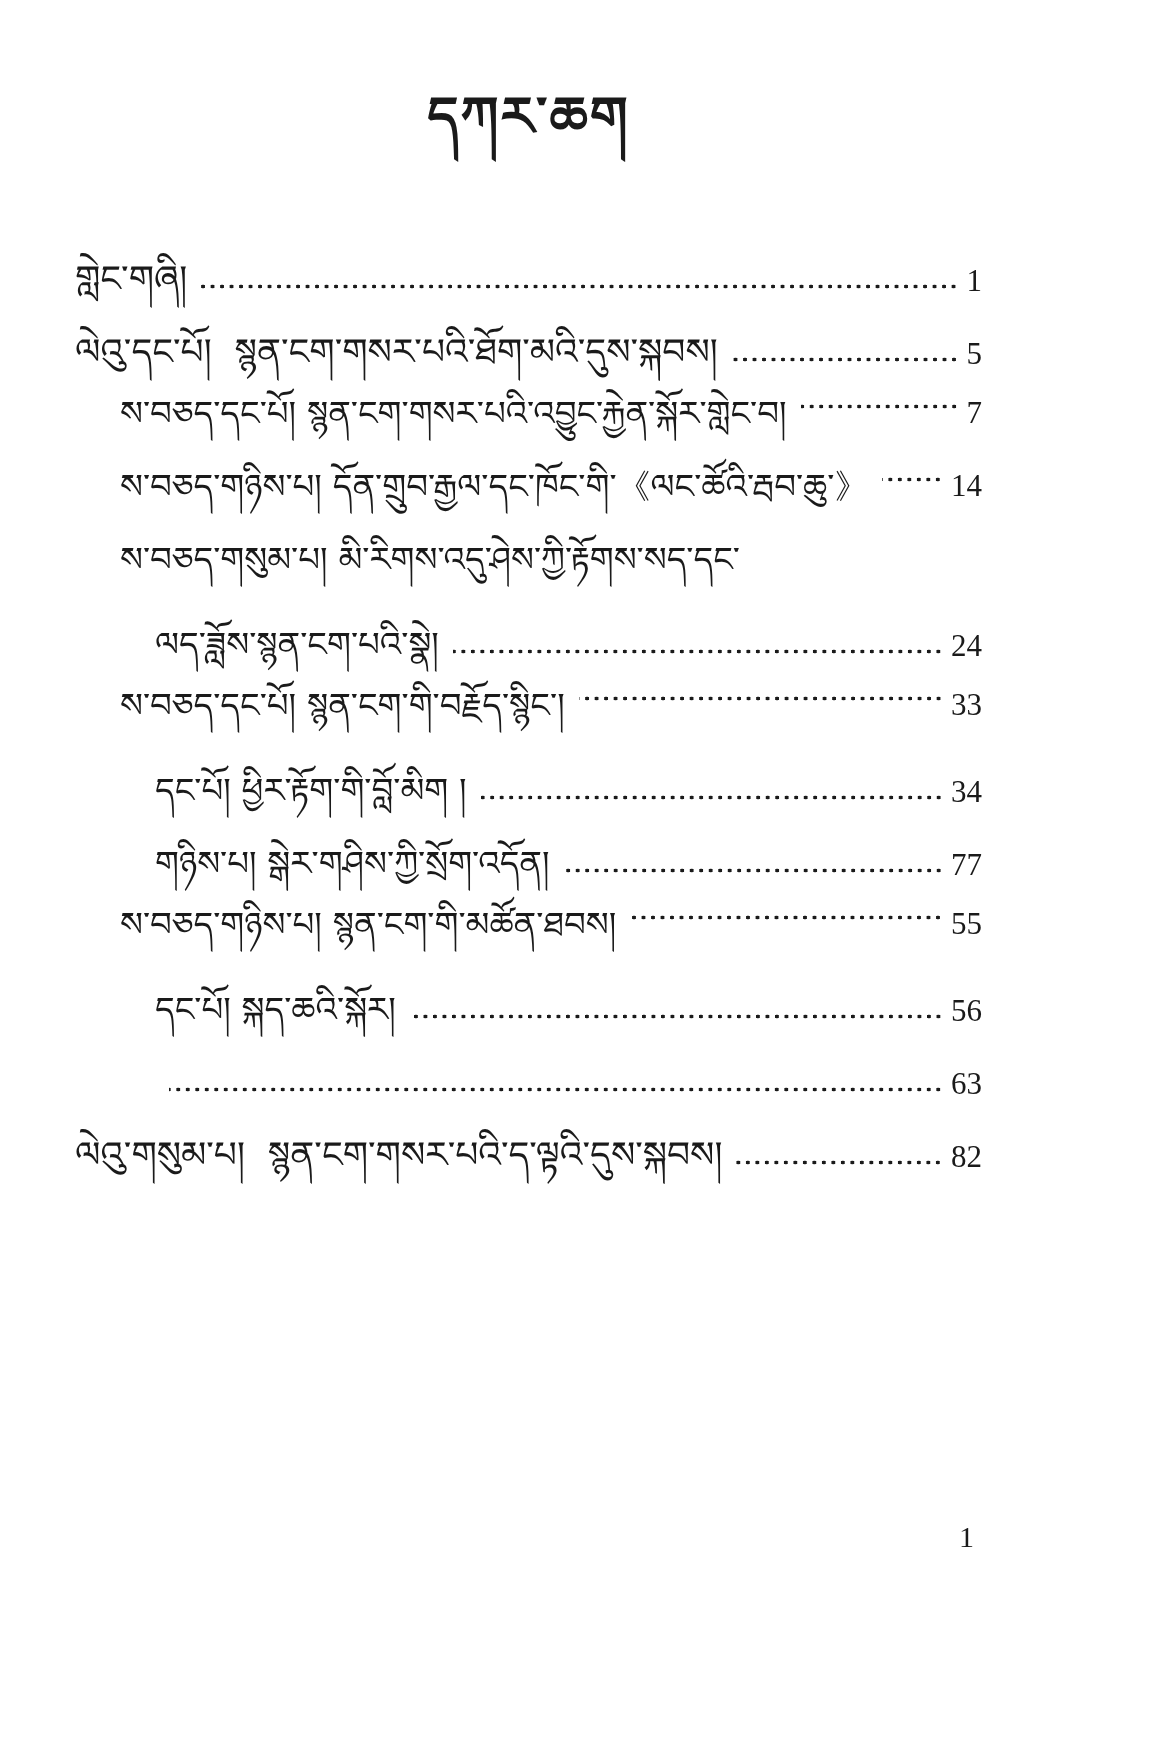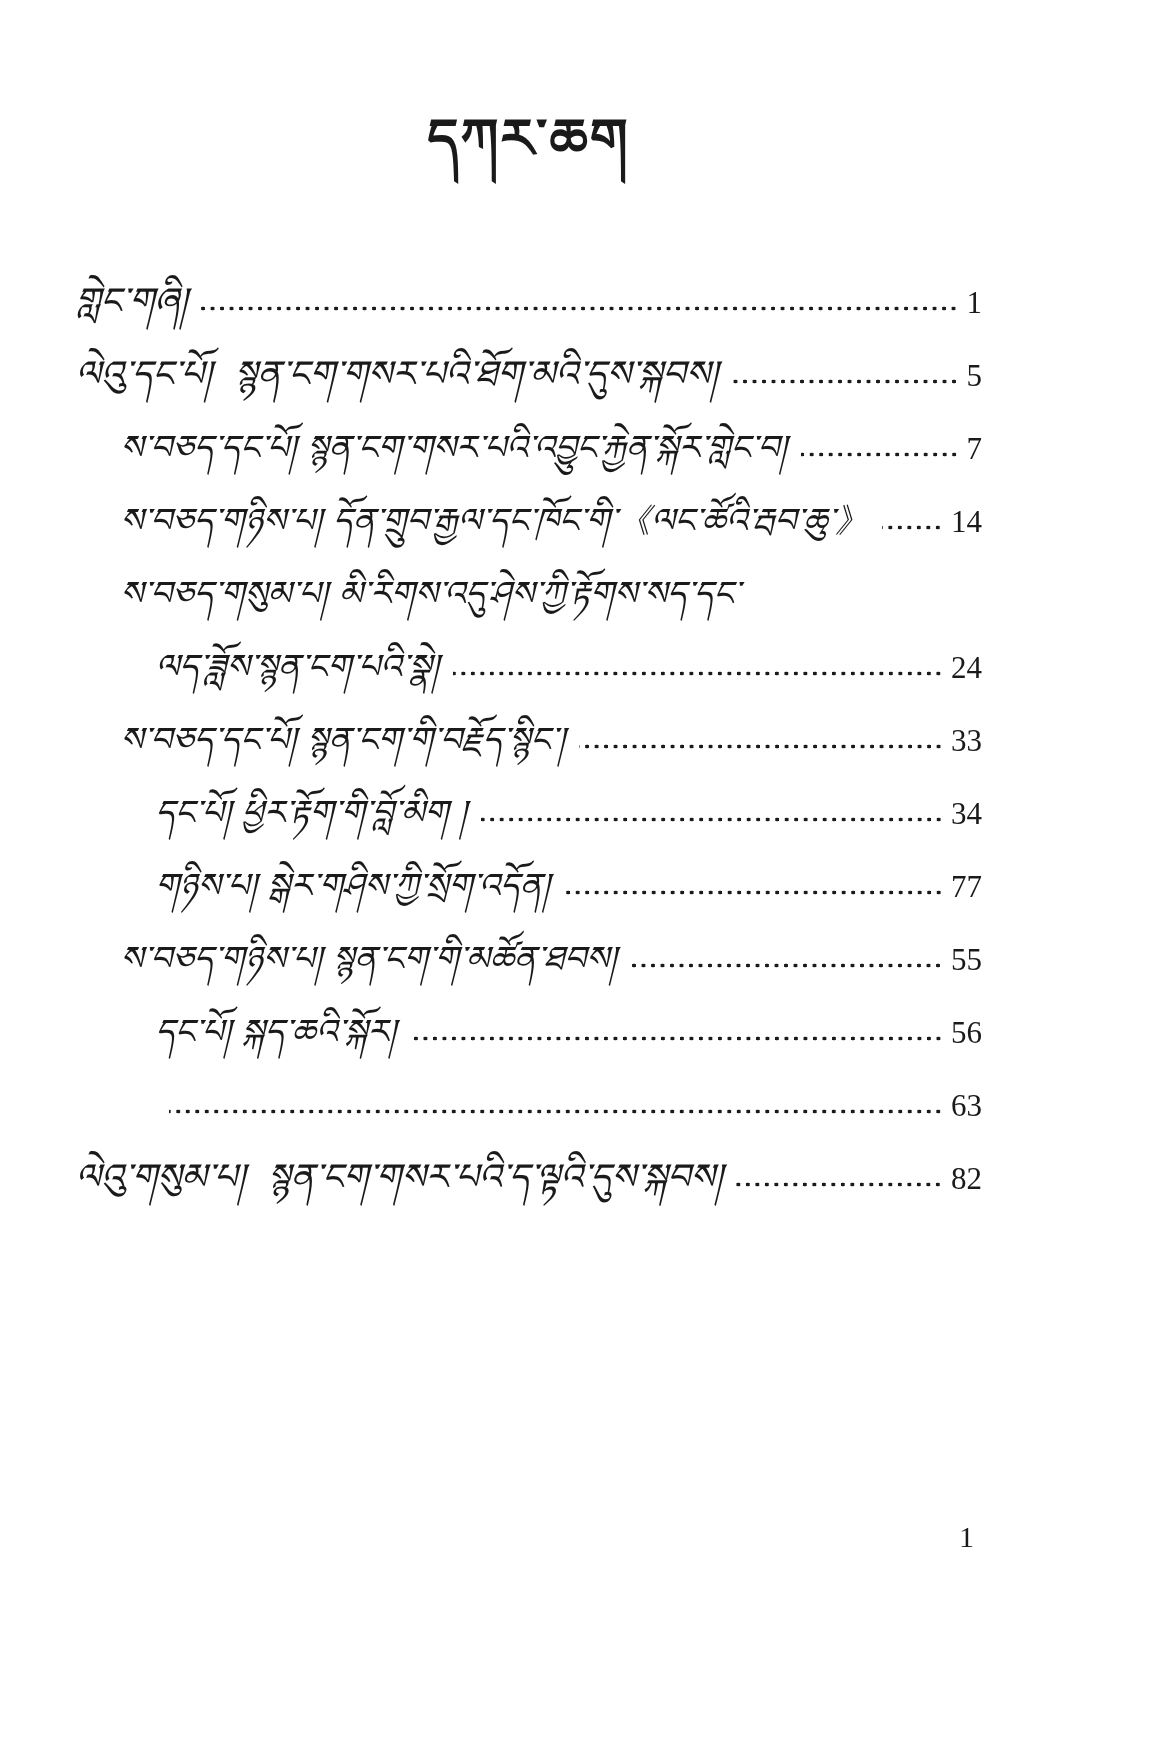--- a/index.html
+++ b/index.html
@@ -21,45 +21,44 @@
     height: 1742px;
     background: var(--bg);
   }
   .content {
     position: absolute;
     left: 75px;
     right: 188px;
     top: 0;
   }
   .title {
-    margin-top: 104px;
+    margin-top: 82px;
     text-align: center;
     font-size: 54px;
     font-weight: 600;
     letter-spacing: 2px;
     line-height: 1.3;
   }
   .entries {
     margin-top: 78px;
   }
   .row {
     display: flex;
     align-items: flex-end;
     height: 73px;
     white-space: nowrap;
   }
   .row .label {
     flex-shrink: 0;
     font-size: 34px;
     line-height: 48px;
-    font-style: italic;
   }
   .row.level-0 .label { font-size: 36px; }
   .row.level-0 { padding-left: 0; }
-  .row.level-1 { padding-left: 45px; }
+  .row.level-1 { padding-left: 45px; align-items: center; }
   .row.level-2 { padding-left: 80px; }
   .leader {
     flex: 1 1 auto;
     min-width: 0;
     height: 9px;
     margin: 0 8px 12px 14px;
     background-image: radial-gradient(circle, var(--text) 1.9px, transparent 2.1px);
     background-size: 9.5px 9px;
     background-repeat: repeat-x;
     background-position: right bottom;

